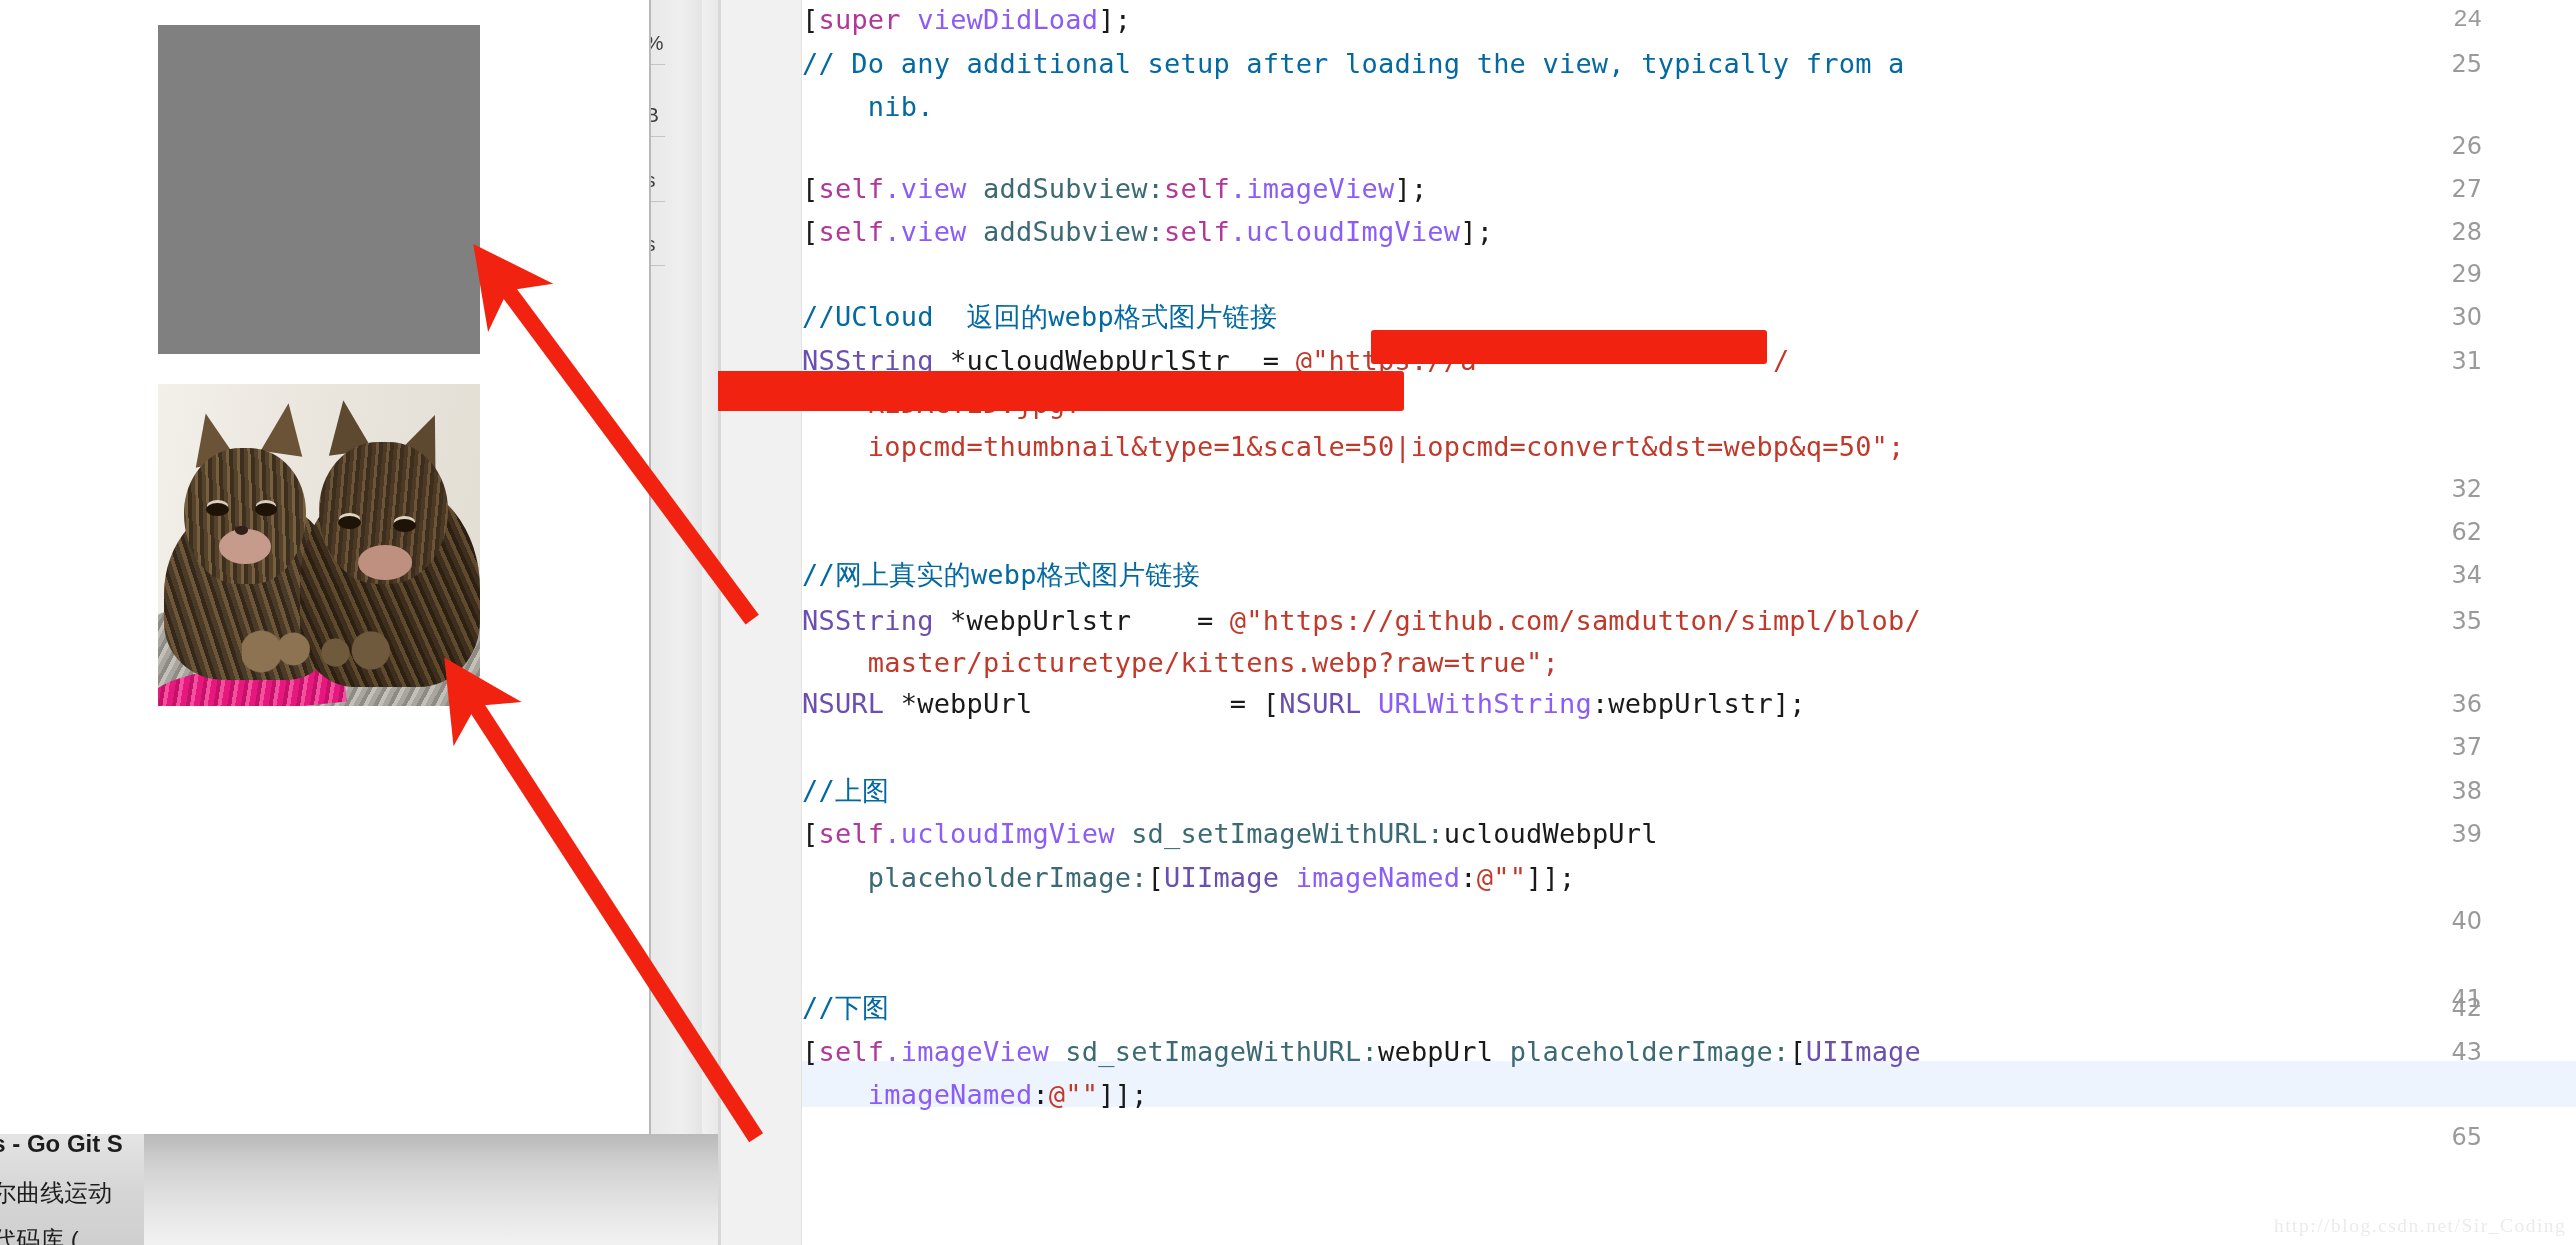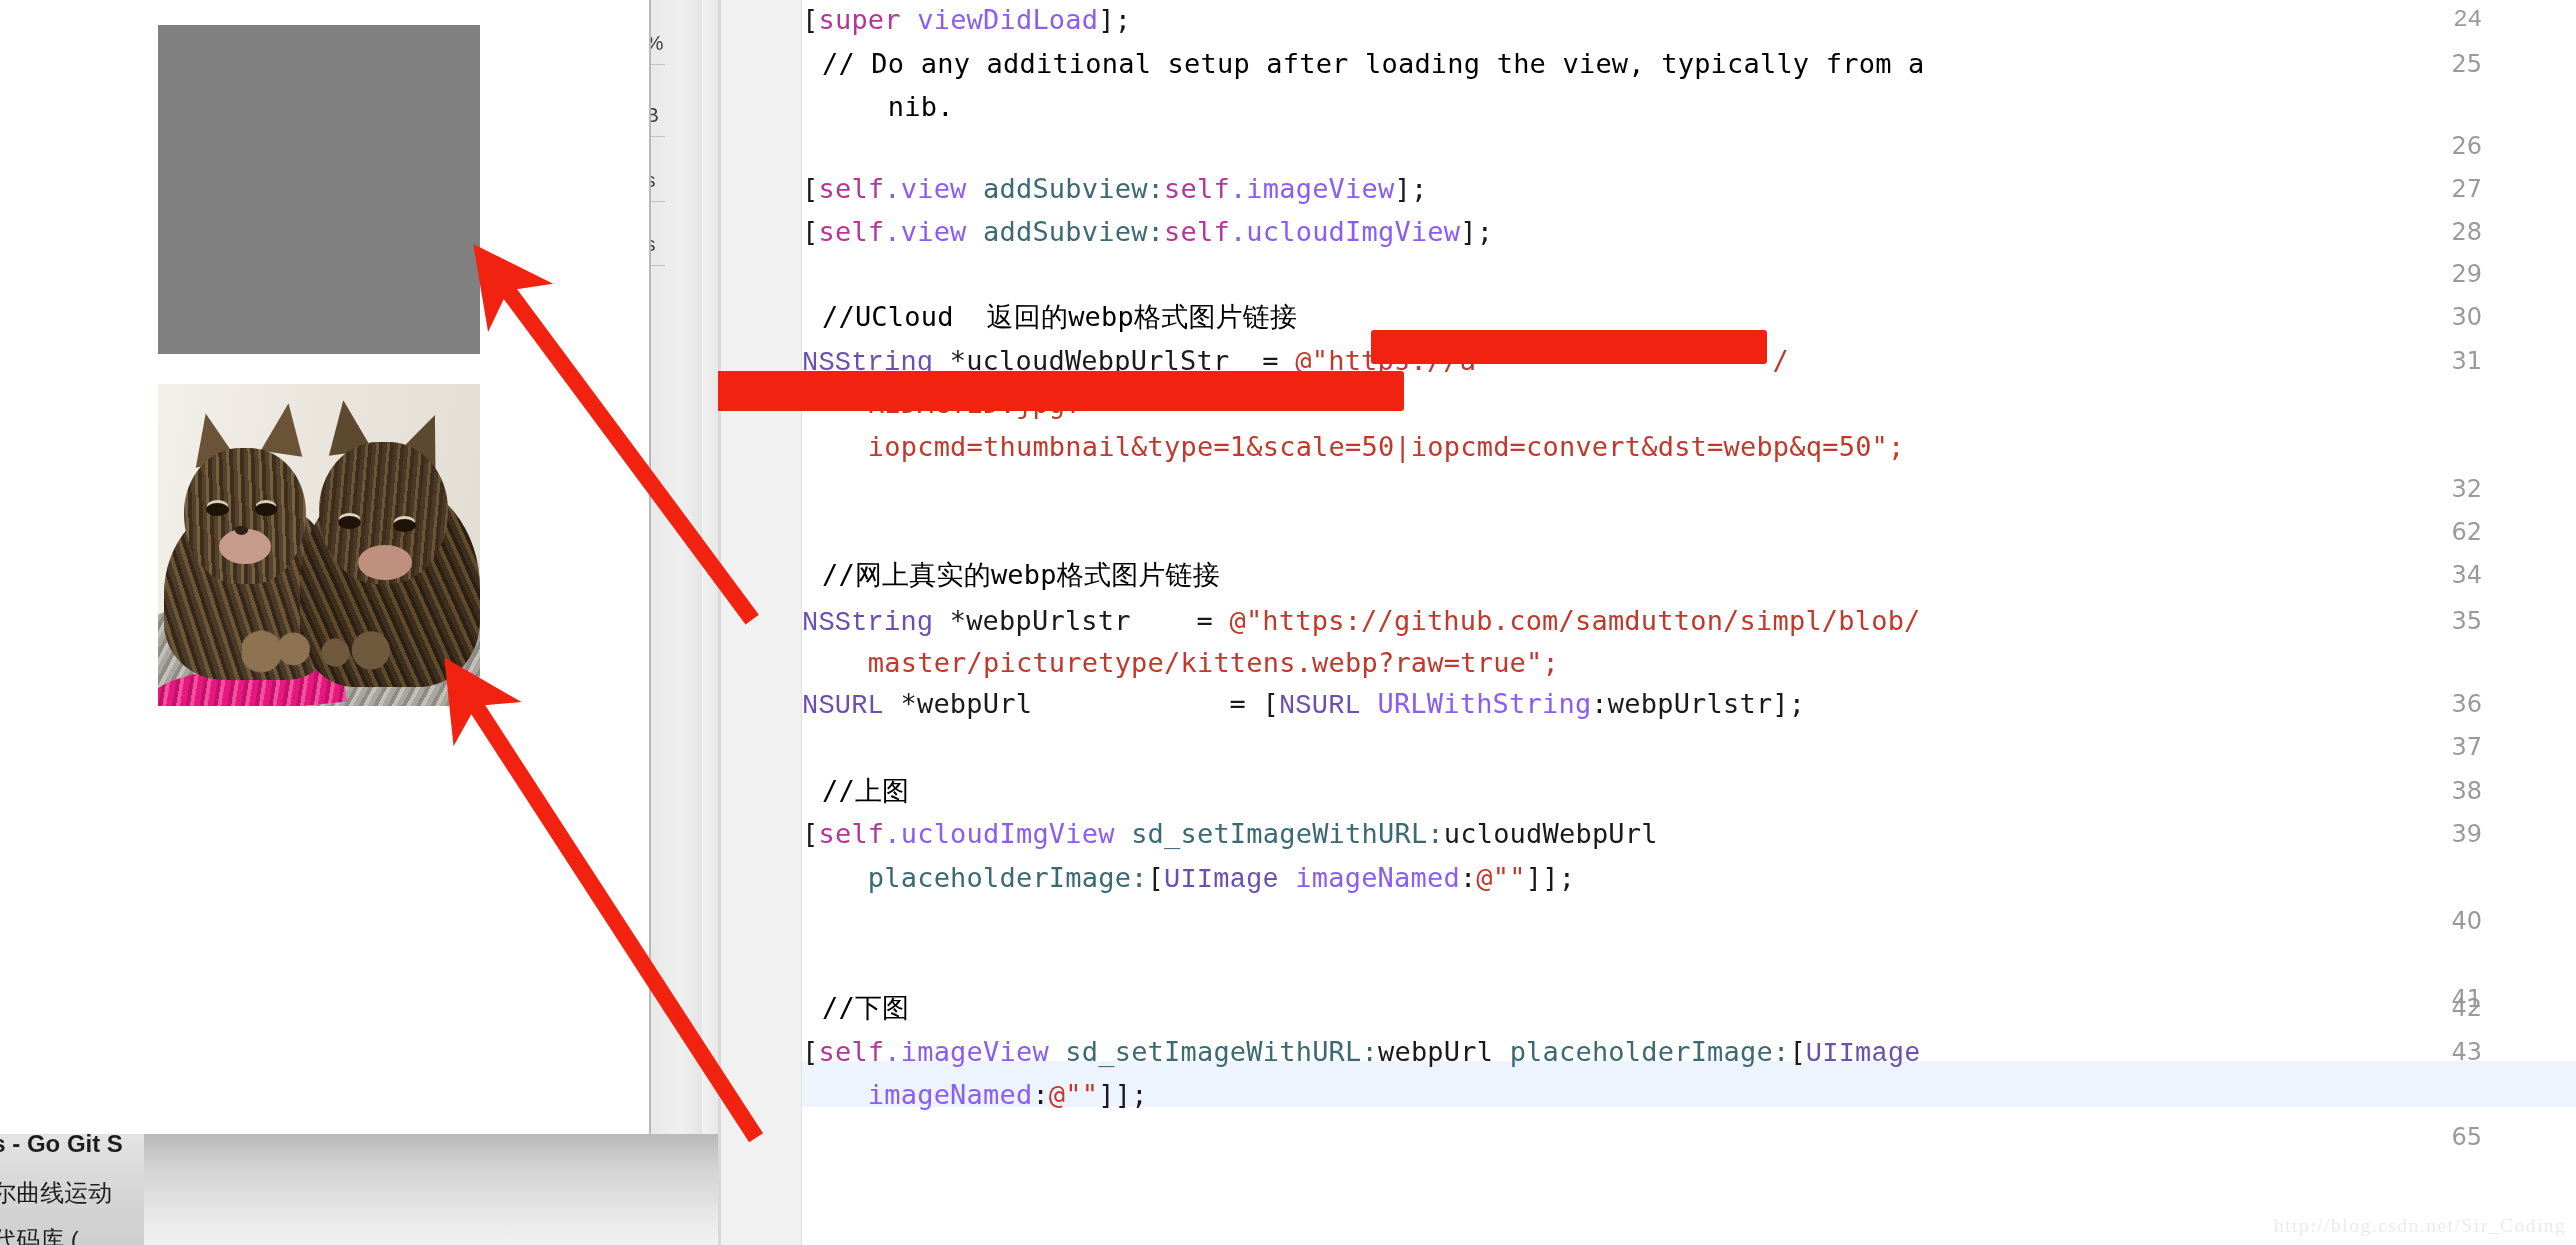--- a/index.html
+++ b/index.html
@@ -267,25 +267,25 @@
   .hl-row {
     position: absolute;
     left: 0px;
     width: 1774px;
     height: 45px;
     background: #eef4fd;
   }
 
   
   .t-key   { color: #b3379b; }   
-  .t-type  { color: #6b4fb0; font-family: Liberation Mono, monospace; }   
+  .t-type  { color: #6b4fb0; }   
   .t-prop  { color: #8b5cf6; }   
   .t-mem   { color: #3b6a74; }   
   .t-str   { color: #c0392b; }   
-  .t-cmt   { color: #000000; padding-left: 20px; }   
+  .t-cmt   { color: #0369a1; }   
   .t-pln   { color: #1a1a1a; }   
 
   
   .redact {
     position: absolute;
     background: #f22211;
     border-radius: 2.9px;
   }
 
   

